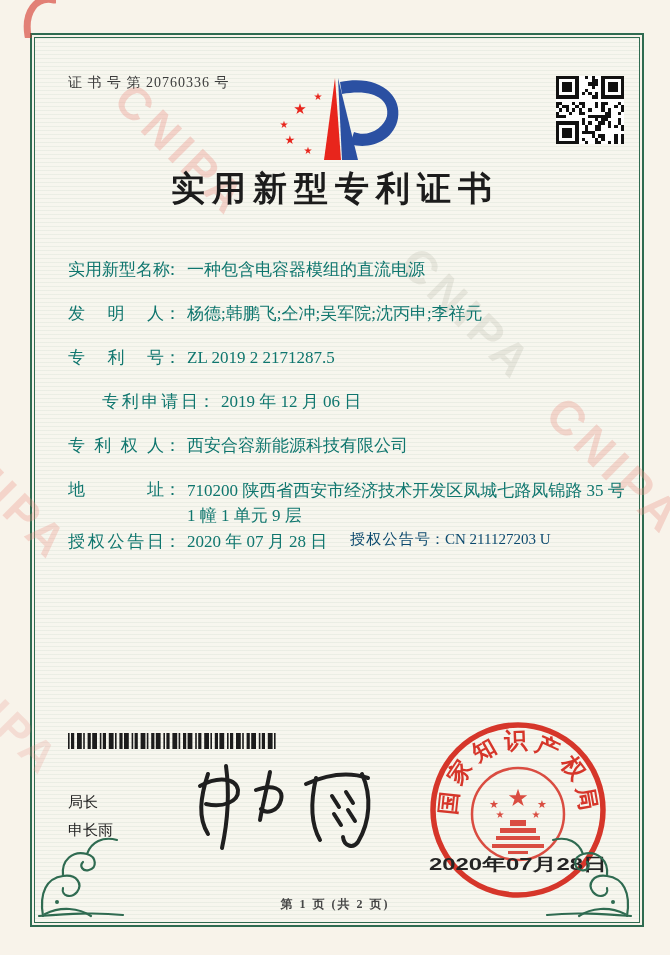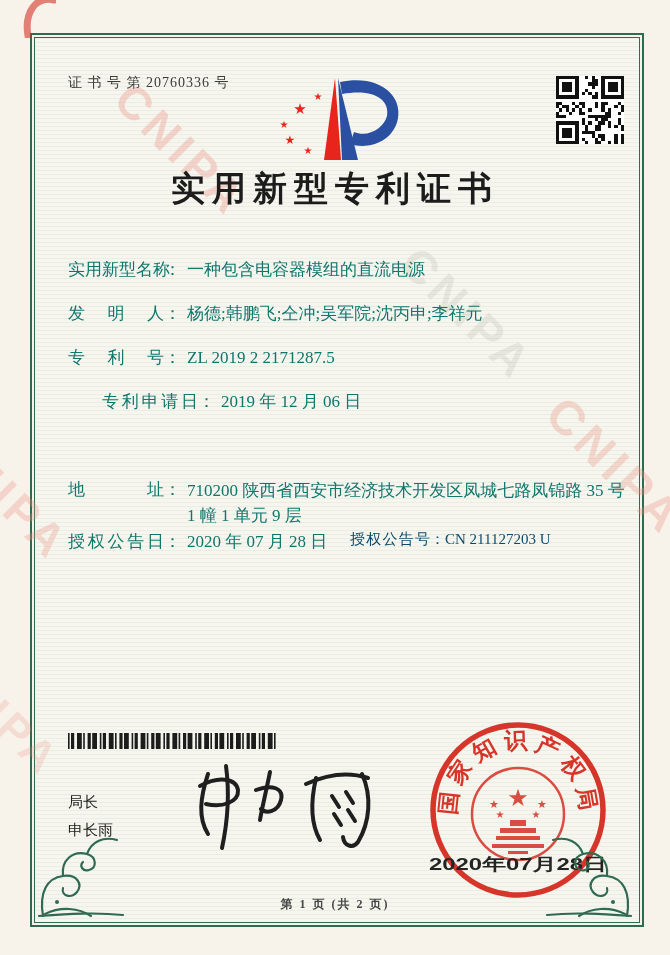--- a/index.html
+++ b/index.html
@@ -220,20 +220,23 @@
     </div>
     <div class="row r-inv">
       <span class="lab">发明人</span><span>：</span><span class="val">杨德;韩鹏飞;仝冲;吴军院;沈丙申;李祥元</span>
     </div>
     <div class="row r-pno">
       <span class="lab">专利号</span><span>：</span><span class="val">ZL 2019 2 2171287.5</span>
     </div>
     <div class="row r-fdate">
       <span class="lab">专利申请日</span><span>：</span><span class="val">2019 年 12 月 06 日</span>
     </div>
+    <div class="row r-ptee">
+      <span class="lab">专利权人</span><span>：</span><span class="val">西安合容新能源科技有限公司</span>
+    </div>
     <div class="row r-addr">
       <span class="lab">地址</span><span>：</span><span class="val addr-val">710200 陕西省西安市经济技术开发区凤城七路凤锦路 35 号 1 幢 1 单元 9 层</span>
     </div>
     <div class="row r-gdate">
       <span class="lab">授权公告日</span><span>：</span><span class="val">2020 年 07 月 28 日</span>
     </div>
     <div class="r-gno">
       <span class="lab">授权公告号</span><span>：</span><span class="val">CN 211127203 U</span>
     </div>
 

